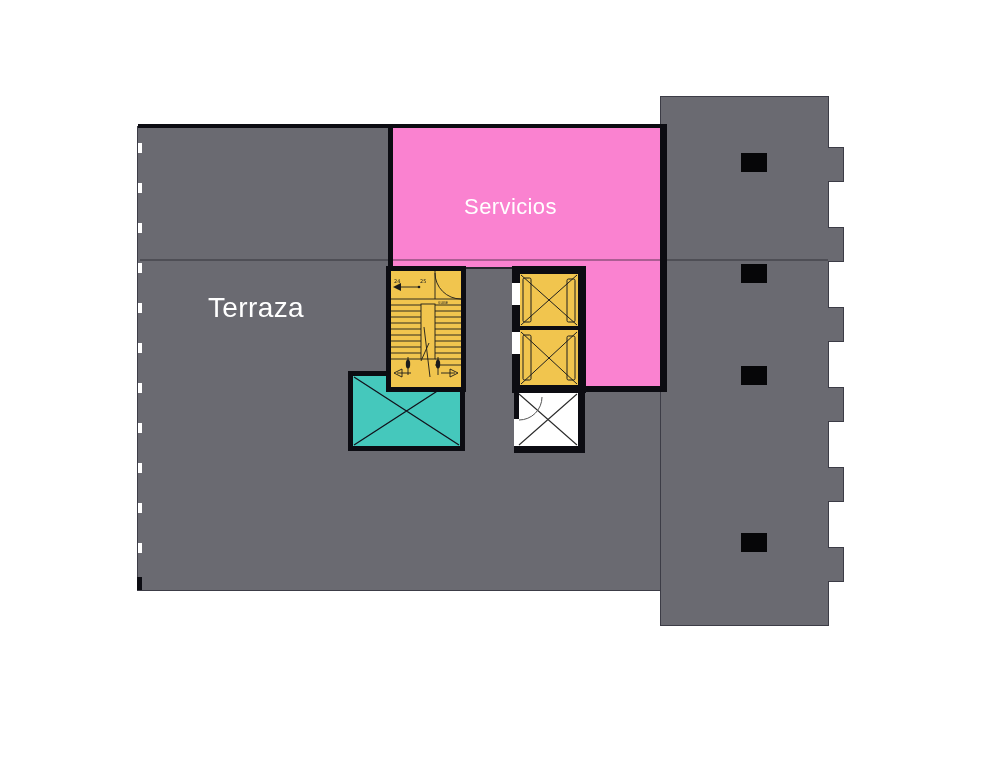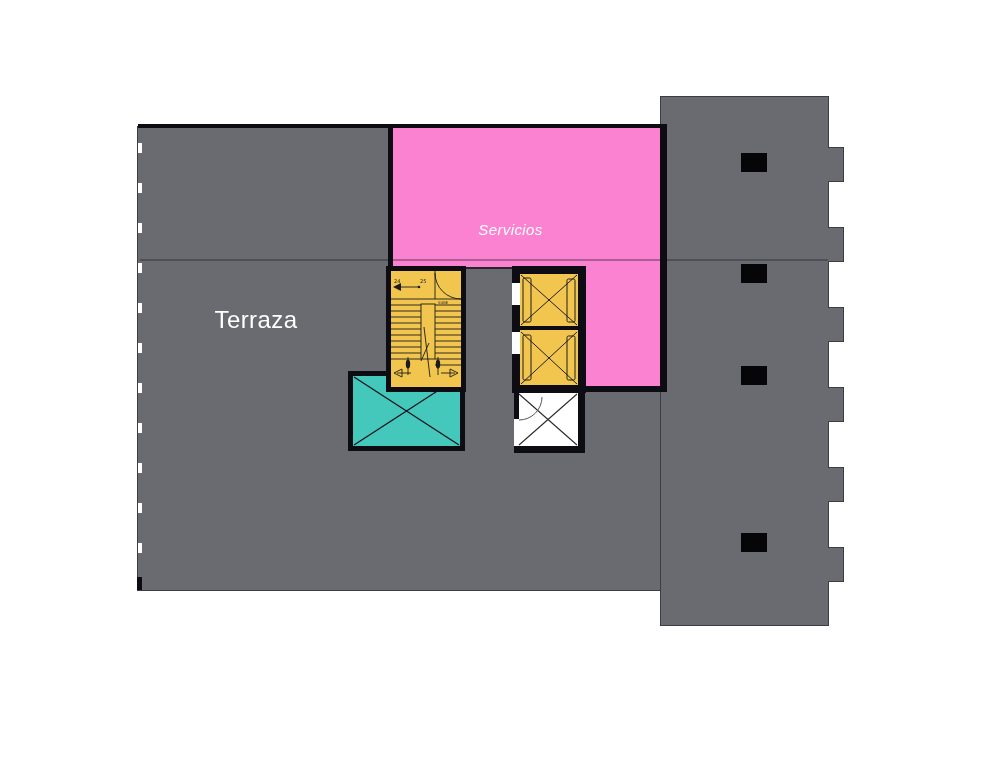--- a/index.html
+++ b/index.html
@@ -54,22 +54,22 @@
   .g1{top:17px}.g2{top:66px}
 
   
   #white-room{left:514px;top:393px;width:71px;height:60px;background:#fff;}
   .wr-right{left:64px;top:0;width:7px;height:60px;background:var(--line);}
   .wr-bottom{left:0;top:53px;width:71px;height:7px;background:var(--line);}
   .wr-lefttab{left:0;top:0;width:5px;height:26px;background:var(--line);}
 
   
   .room-label{color:#fff;text-align:center;letter-spacing:.4px;line-height:1;}
-  #label-terraza{left:195px;top:308px;width:122px;font-size:24px;}
-  #label-servicios{left:448px;top:222px;width:125px;font-size:15px;font-style:italic;}
+  #label-terraza{left:195px;top:294px;width:122px;font-size:28px;}
+  #label-servicios{left:448px;top:196px;width:125px;font-size:22px;}
 
   svg{display:block;}
   svg text{font-family:"DejaVu Sans",sans-serif;fill:#222;}
 </style>
 </head>
 <body>
 
 <div class="canvas">
 
   <div class="abs" id="left-bldg"></div>

